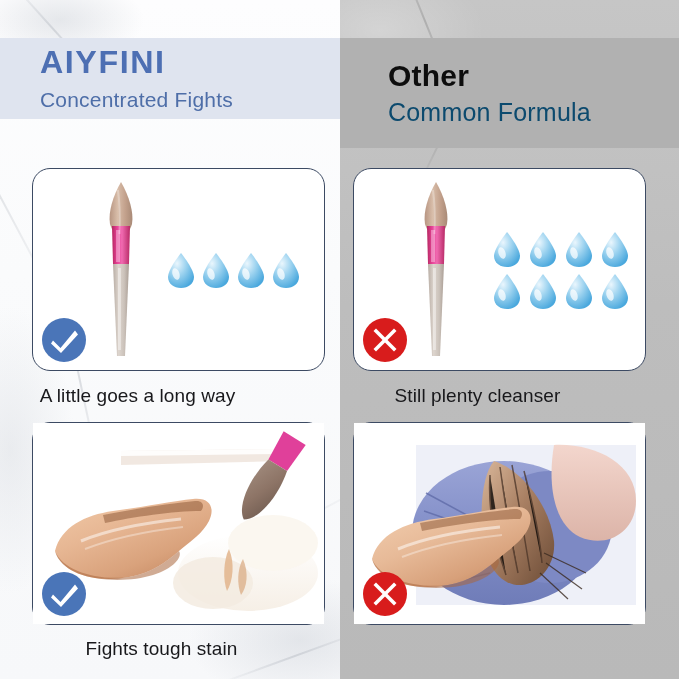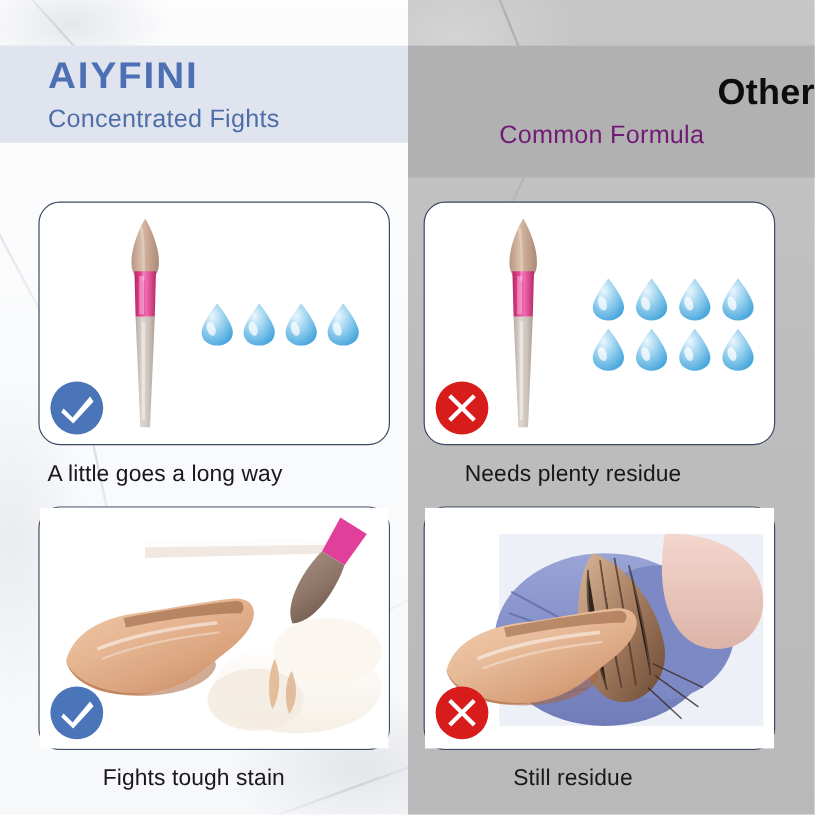--- a/index.html
+++ b/index.html
@@ -81,24 +81,24 @@
     transform: scaleX(1.04);
     transform-origin:left center;
     margin-bottom:11px;
   }
   .sub-left {
     font-size:21px; color:#4e6ea8; line-height:1;
     letter-spacing:.2px;
   }
   .hdr-title {
     font-size:30px; font-weight:700; color:#0d0d0d; line-height:1;
-    margin-bottom:9px; letter-spacing:.2px;text-align:right;
+    margin-bottom:9px; letter-spacing:.2px;
   }
   .sub-right {
-    font-size:21px; color:#701a75; line-height:1; letter-spacing:.2px;margin-left:28px;
+    font-size:25px; color:#0c4a6e; line-height:1; letter-spacing:.2px;
   }
 
   
   .card {
     position:absolute;
     background:#ffffff;
     border:1.3px solid #3c4a63;
     border-radius:18px;
     overflow:hidden;
   }
@@ -303,21 +303,21 @@
         </svg></div>
   </div>
 
   <div class="badge badge-cross b-tr">
     <svg viewBox="0 0 44 44" width="44" height="44">
       <path d="M13 10.5 L33.5 31 L31 33.5 L10.5 13 Z" fill="#ffffff"></path>
       <path d="M33.5 13 L13 33.5 L10.5 31 L31 10.5 Z" fill="#ffffff"></path>
     </svg>
   </div>
 
-  <div class="caption cap-tr">Needs plenty residue</div>
+  <div class="caption cap-tr">Still plenty cleanser</div>
 
   <div class="card card-bl"></div>
   <div class="photo photo-bl">
     <svg viewBox="0 0 291 201" width="291" height="201">
       <defs>
         <linearGradient id="pwd" x1="0" y1="0" x2="0" y2="1">
           <stop offset="0%" stop-color="#ffffff"></stop>
             <stop offset="100%" stop-color="#f6efe6"></stop>
         </linearGradient>
         <linearGradient id="fnd" x1="0.1" y1="0" x2="0.9" y2="1">
@@ -433,15 +433,14 @@
       <path d="M44 126 C68 116 106 108 146 104" stroke="#ffffff" stroke-width="3" fill="none" opacity=".5"></path>
       <path d="M48 134 C74 124 110 116 148 112" stroke="#ffffff" stroke-width="2" fill="none" opacity=".35"></path>
     </svg>
   </div>
   <div class="badge badge-cross b-br">
     <svg viewBox="0 0 44 44" width="44" height="44">
       <path d="M13 10.5 L33.5 31 L31 33.5 L10.5 13 Z" fill="#ffffff"></path>
       <path d="M33.5 13 L13 33.5 L10.5 31 L31 10.5 Z" fill="#ffffff"></path>
     </svg>
   </div>
-  <div class="caption cap-br">Still residue</div>
 
 </div>
 
 </body></html>

